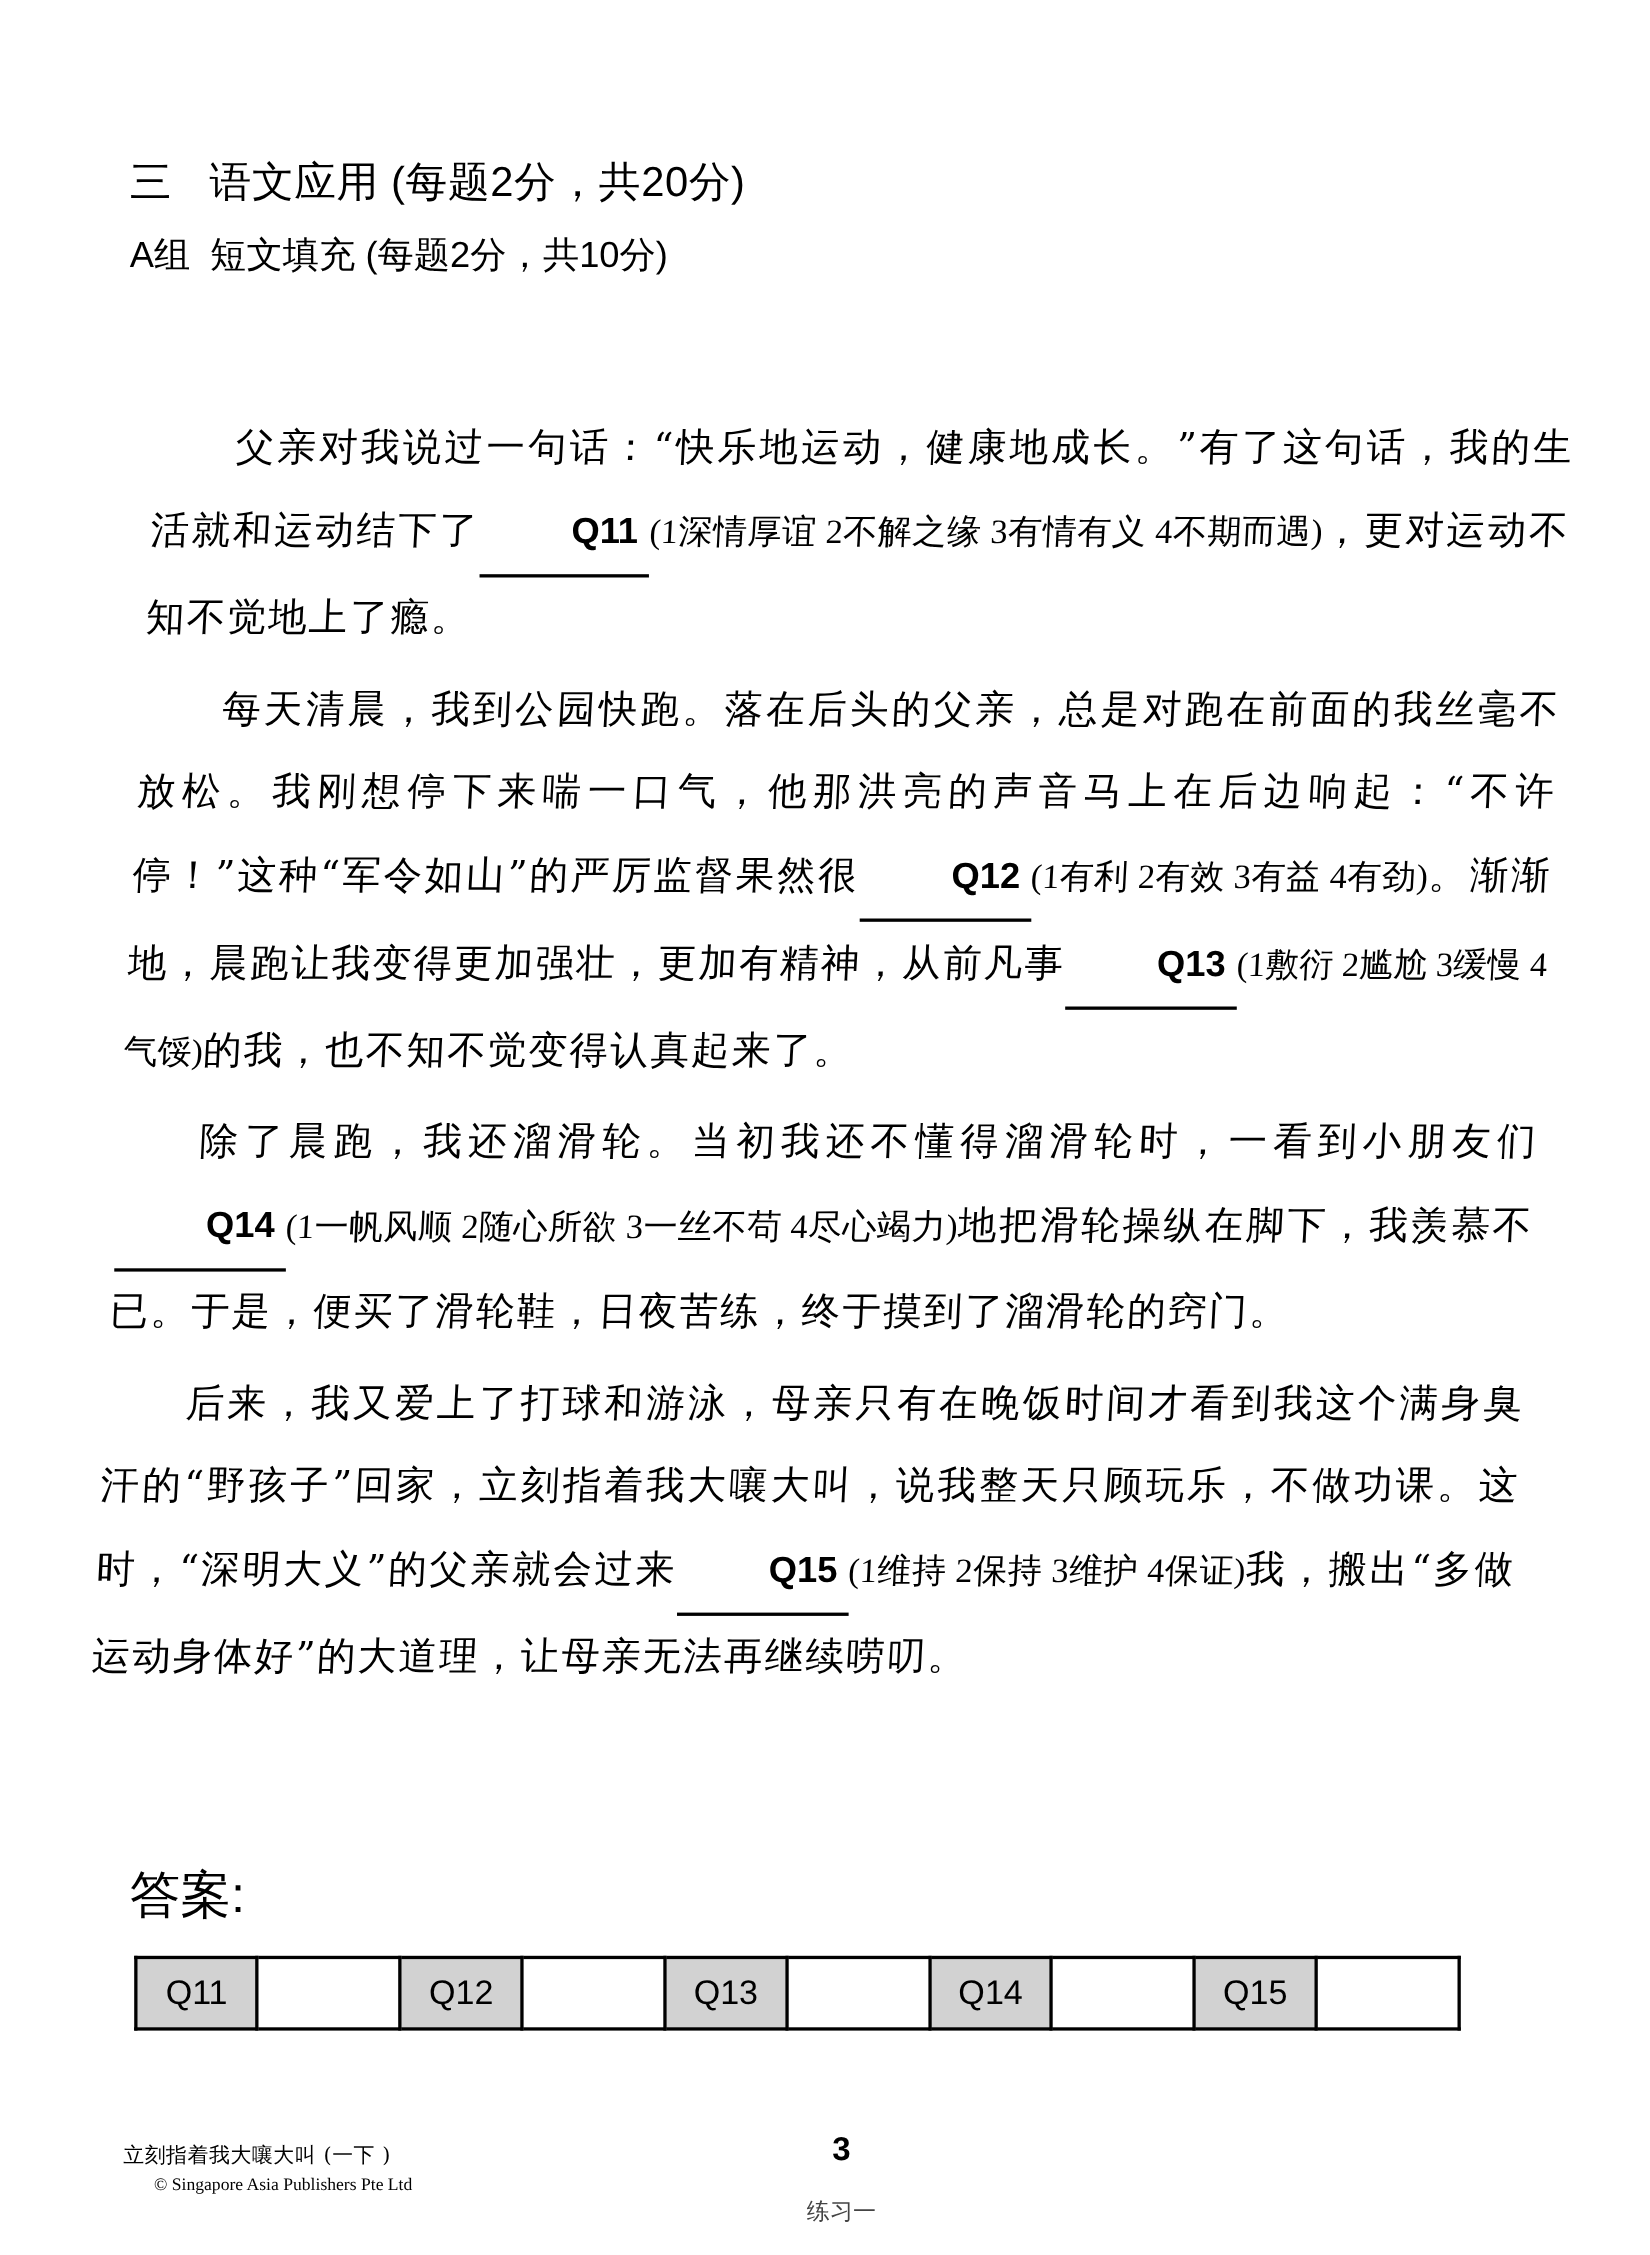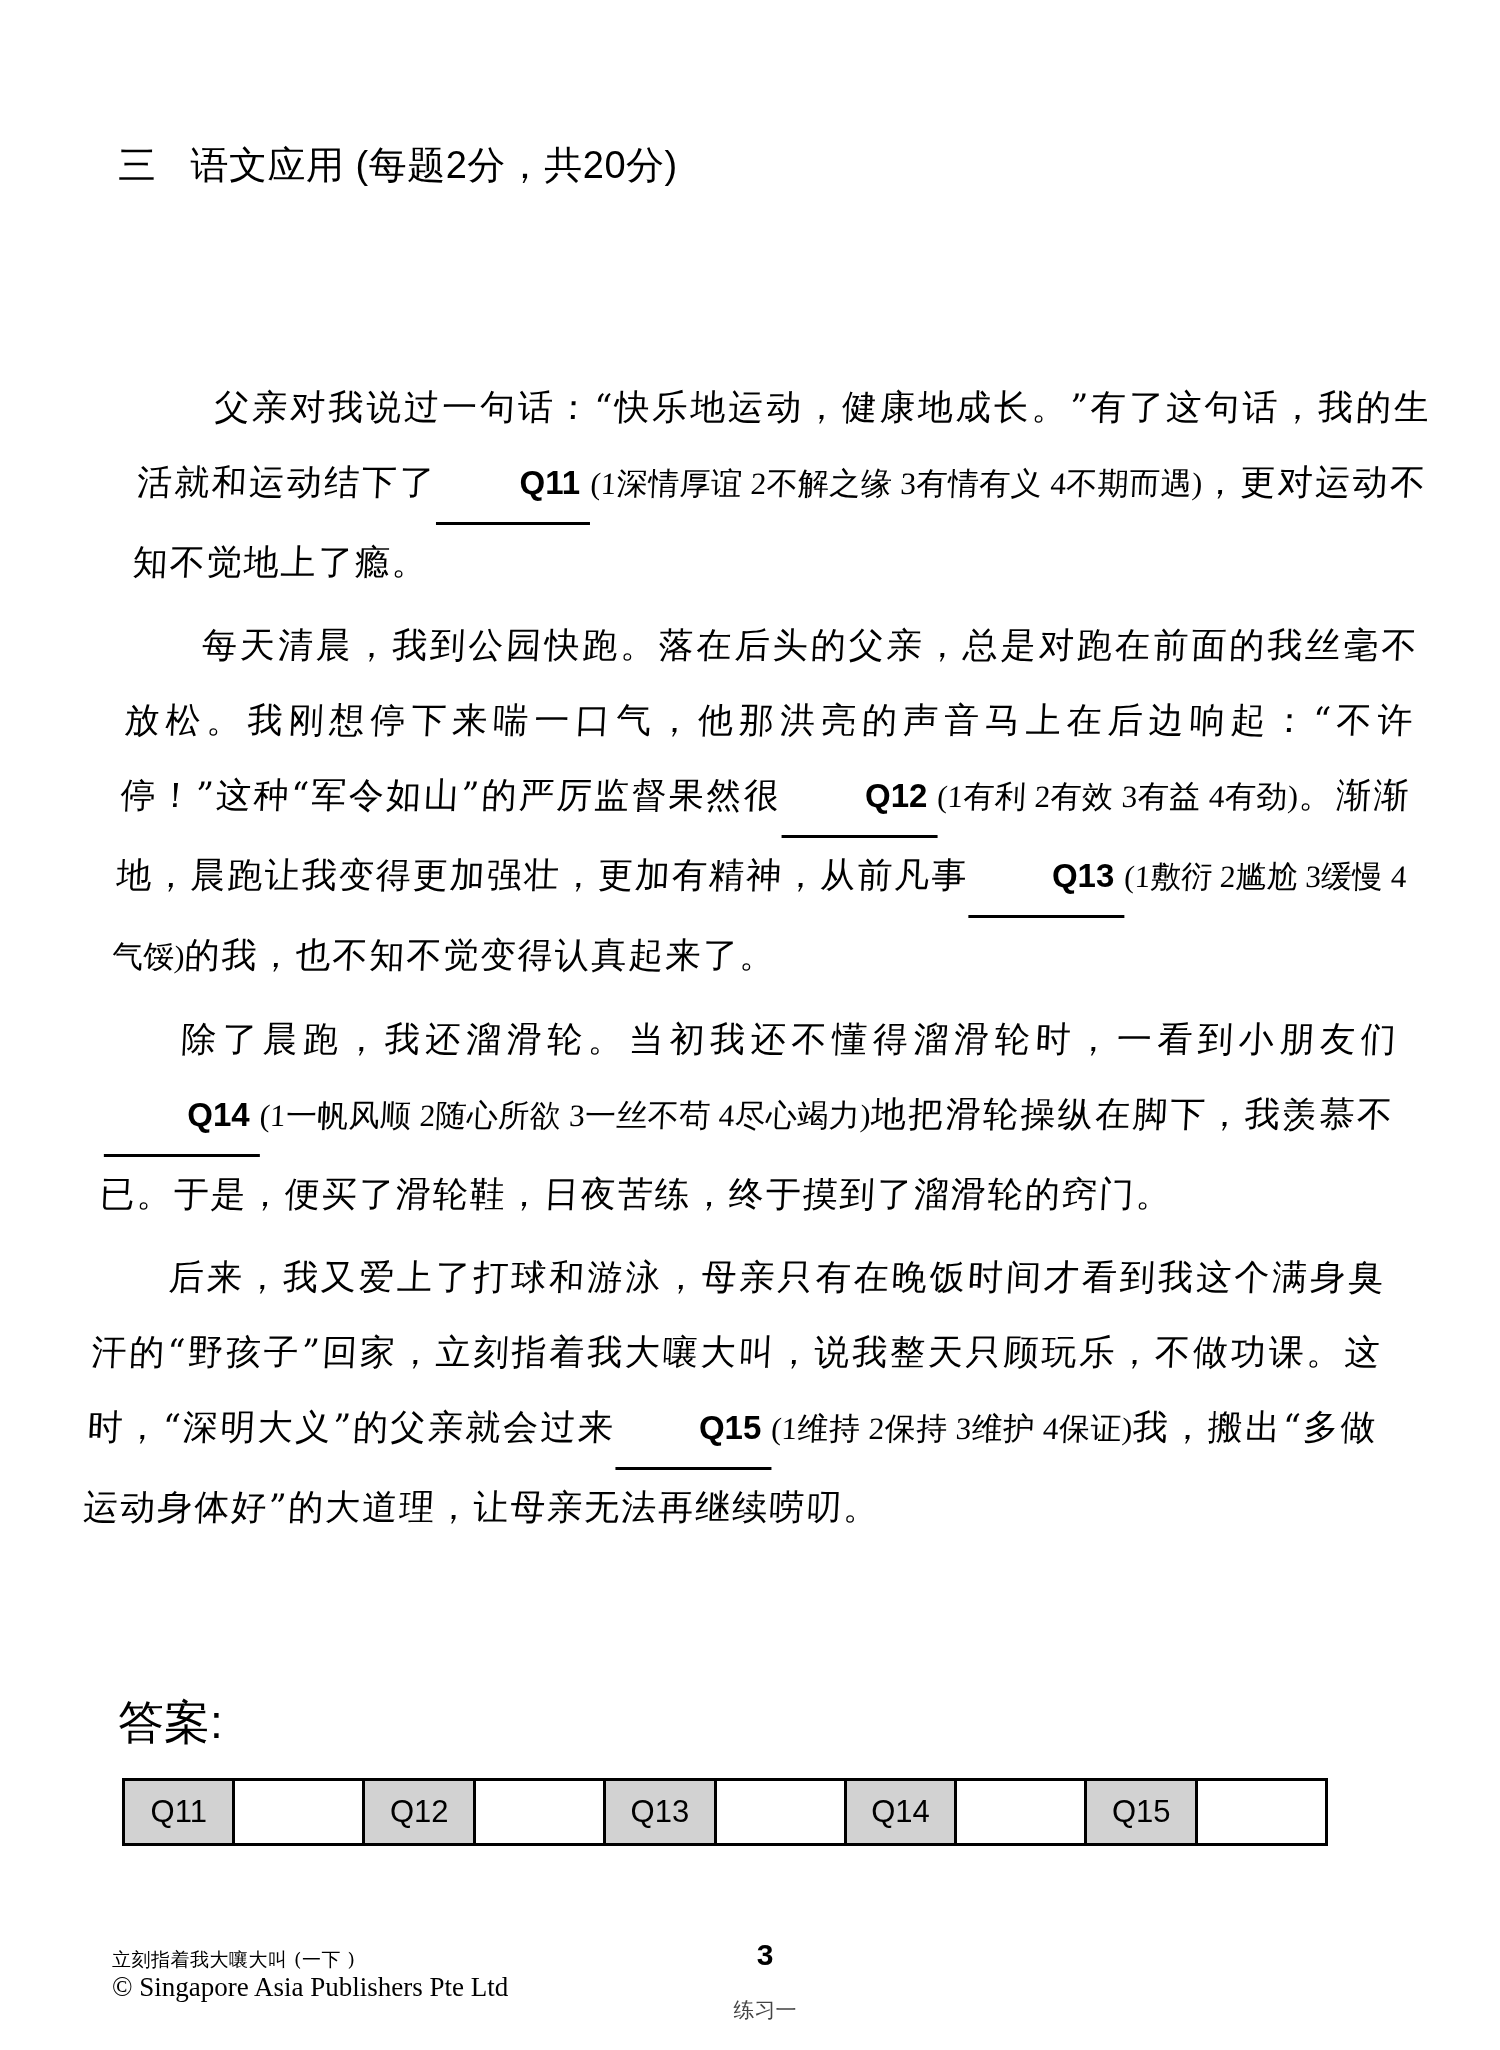--- a/index.html
+++ b/index.html
@@ -125,21 +125,22 @@
     top: 1945px;
     font-size: 19px;
     line-height: 28px;
   }
   .footer-left .ftitle {
     font-family: "DejaVu Serif", serif;
     letter-spacing: 0.5px;
   }
   .footer-left .fcopy {
     font-family: "Liberation Serif", "DejaVu Serif", serif;
-    font-size: 27px;
+    font-size: 16px;
+    margin-left: 28px;
   }
   .footer-center {
     position: absolute;
     left: 0;
     top: 1938px;
     width: 1500px;
     text-align: center;
   }
   .footer-center .pgnum {
     font-size: 30px;
@@ -158,20 +159,23 @@
 </style>
 </head>
 <body>
 
 <div class="page">
 
   <div class="section-head">
     <span class="num">三</span><span>语文应用 (每题2分，共20分)</span>
   </div>
 
+  <div class="group-head">
+    <span class="gname">A组</span><span>短文填充 (每题2分，共10分)</span>
+  </div>
 
 
   <div class="passage">
 
     <p><span>父亲对我说过一句话：“快乐地运动，健康地成长。”有了这句话，我的生活就和运动结下了</span><span class="blank">Q11</span><span class="opts">(1深情厚谊 2不解之缘 3有情有义 4不期而遇)</span><span>，更对运动不知不觉地上了瘾。</span></p>
 
     <p><span>每天清晨，我到公园快跑。落在后头的父亲，总是对跑在前面的我丝毫不放松。我刚想停下来喘一口气，他那洪亮的声音马上在后边响起：“不许停！”这种“军令如山”的严厉监督果然很</span><span class="blank">Q12</span><span class="opts">(1有利 2有效 3有益 4有劲)</span><span>。渐渐地，晨跑让我变得更加强壮，更加有精神，从前凡事</span><span class="blank">Q13</span><span class="opts">(1敷衍 2尴尬 3缓慢 4气馁)</span><span>的我，也不知不觉变得认真起来了。</span></p>
 
     <p><span>除了晨跑，我还溜滑轮。当初我还不懂得溜滑轮时，一看到小朋友们</span><span class="blank">Q14</span><span class="opts">(1一帆风顺 2随心所欲 3一丝不苟 4尽心竭力)</span><span>地把滑轮操纵在脚下，我羡慕不已。于是，便买了滑轮鞋，日夜苦练，终于摸到了溜滑轮的窍门。</span></p>
 

